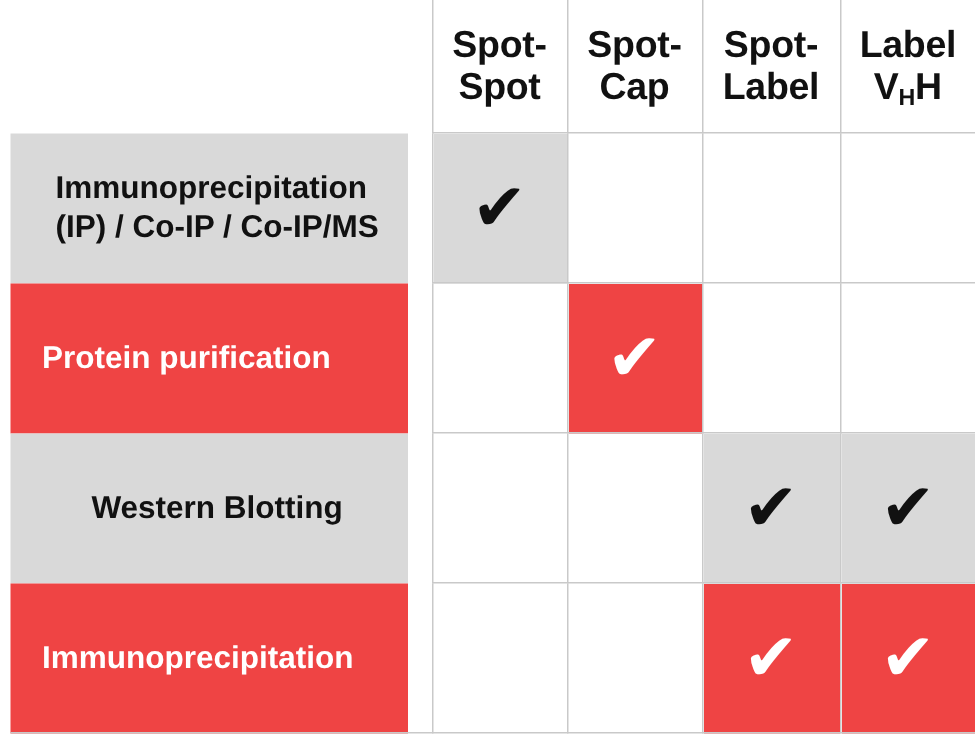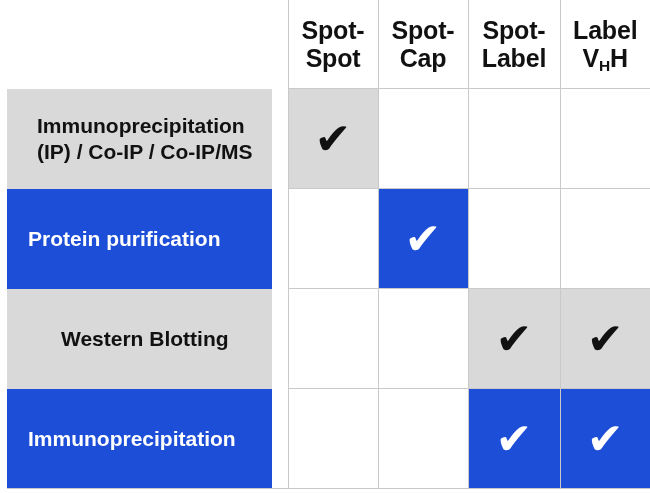--- a/index.html
+++ b/index.html
@@ -97,21 +97,21 @@
 
   td.cell {
     text-align: center;
     border-left: 1px solid #c9c9c9;
     position: relative;
   }
   td.cell.last { border-right: 0; }
 
   
   .sh-grey  { background: #d9d9d9; }
-  .sh-green { background: #1d4ed8; }
+  .sh-green { background: #ef4444; }
   .sh-white { background: #ffffff; }
 
   .label-dark  { color: #111111; justify-content: center; }
   .label-light { color: #ffffff; }
 
   
   .check {
     display: inline-block;
     line-height: 1;
     font-size: 44px;

